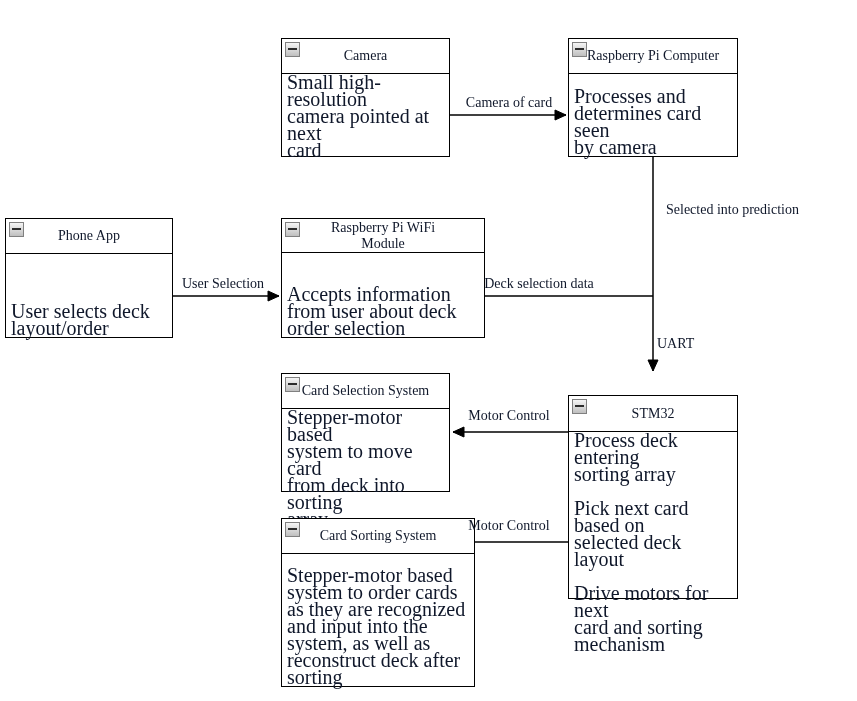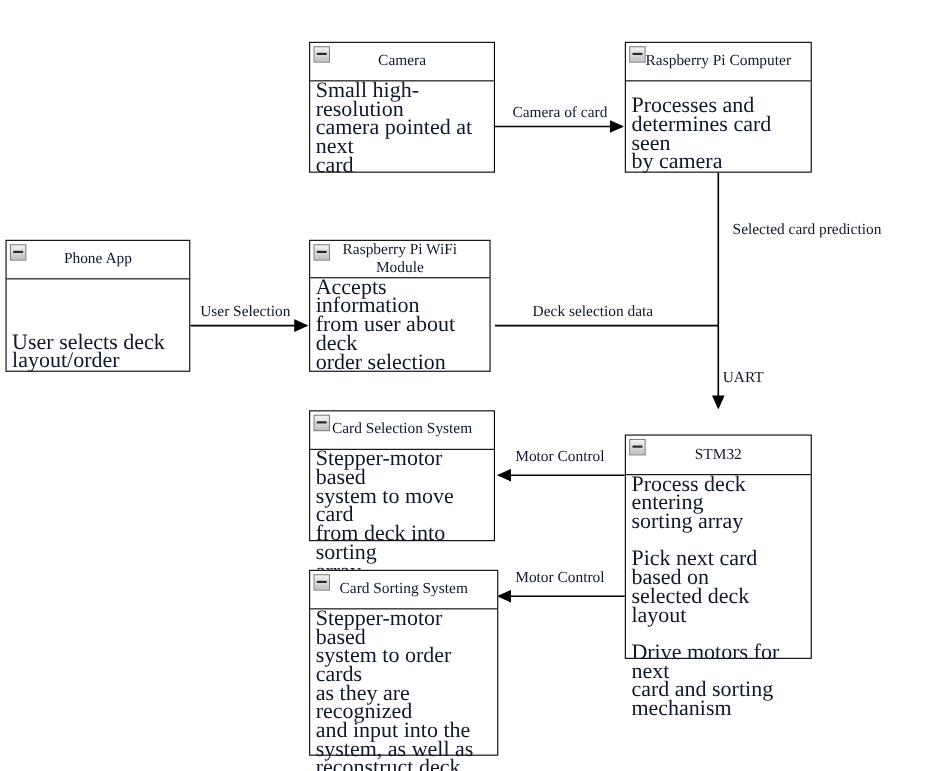--- a/index.html
+++ b/index.html
@@ -68,21 +68,21 @@
     <div class="node-header" style="height:35px">
       <span class="collapse"></span>
       <div class="node-title">Phone App</div>
     </div>
     <div class="node-body">
       <p>User selects deck
 layout/order</p>
     </div>
   </div>
 
-  <div class="node" style="left:281px;top:218px;width:165px;height:120px">
+  <div class="node" style="left:281px;top:218px;width:204px;height:120px">
     <div class="node-header" style="height:34px">
       <span class="collapse"></span>
       <div class="node-title">Raspberry Pi WiFi
 Module</div>
     </div>
     <div class="node-body">
       <p>Accepts information
 from user about deck
 order selection</p>
     </div>
@@ -110,37 +110,37 @@
       <p>Process deck entering
 sorting array</p>
       <p>Pick next card based on
 selected deck layout</p>
       <p>Drive motors for next
 card and sorting
 mechanism</p>
     </div>
   </div>
 
-  <div class="node" style="left:281px;top:518px;width:172px;height:169px">
+  <div class="node" style="left:281px;top:518px;width:194px;height:169px">
     <div class="node-header" style="height:35px">
       <span class="collapse"></span>
       <div class="node-title">Card Sorting System</div>
     </div>
     <div class="node-body">
       <p>Stepper-motor based
 system to order cards
 as they are recognized
 and input into the
 system, as well as
 reconstruct deck after
 sorting</p>
     </div>
   </div>
 
   <div class="edge-label" style="left:450px;top:95px;width:118px">Camera of card</div>
   <div class="edge-label" style="left:167px;top:276px;width:112px">User Selection</div>
   <div class="edge-label" style="left:458px;top:276px;width:162px">Deck selection data</div>
-  <div class="edge-label left" style="left:666px;top:202px">Selected card prediction</div>
+  <div class="edge-label left" style="left:666px;top:202px">Selected into prediction</div>
   <div class="edge-label left" style="left:657px;top:336px">UART</div>
   <div class="edge-label" style="left:450px;top:408px;width:118px">Motor Control</div>
   <div class="edge-label" style="left:450px;top:518px;width:118px">Motor Control</div>
 
 </div>
 
 </body></html>

